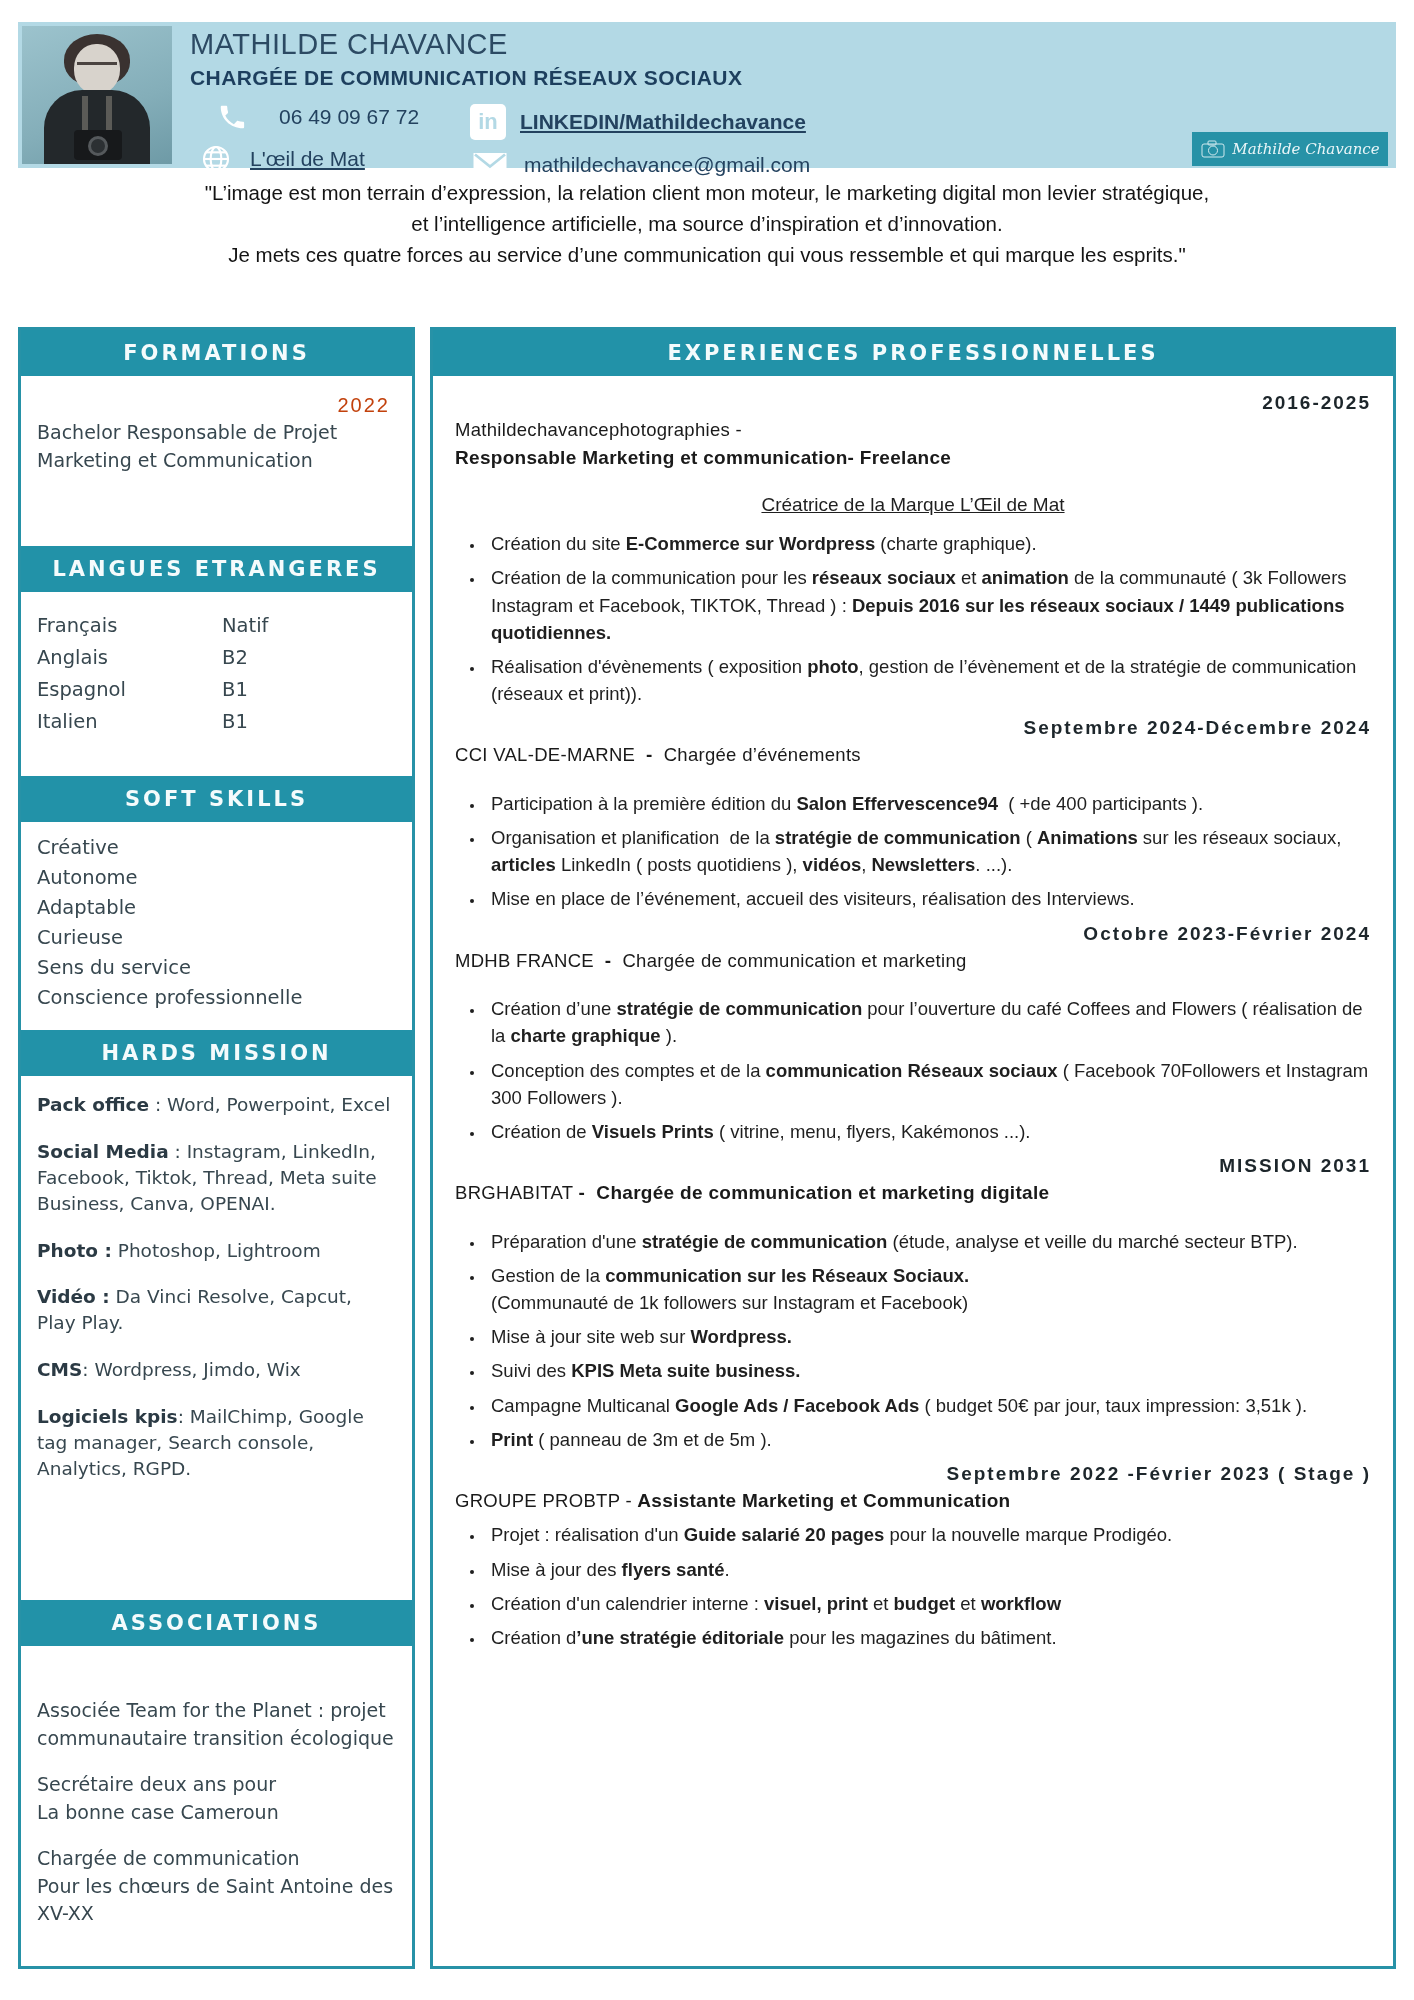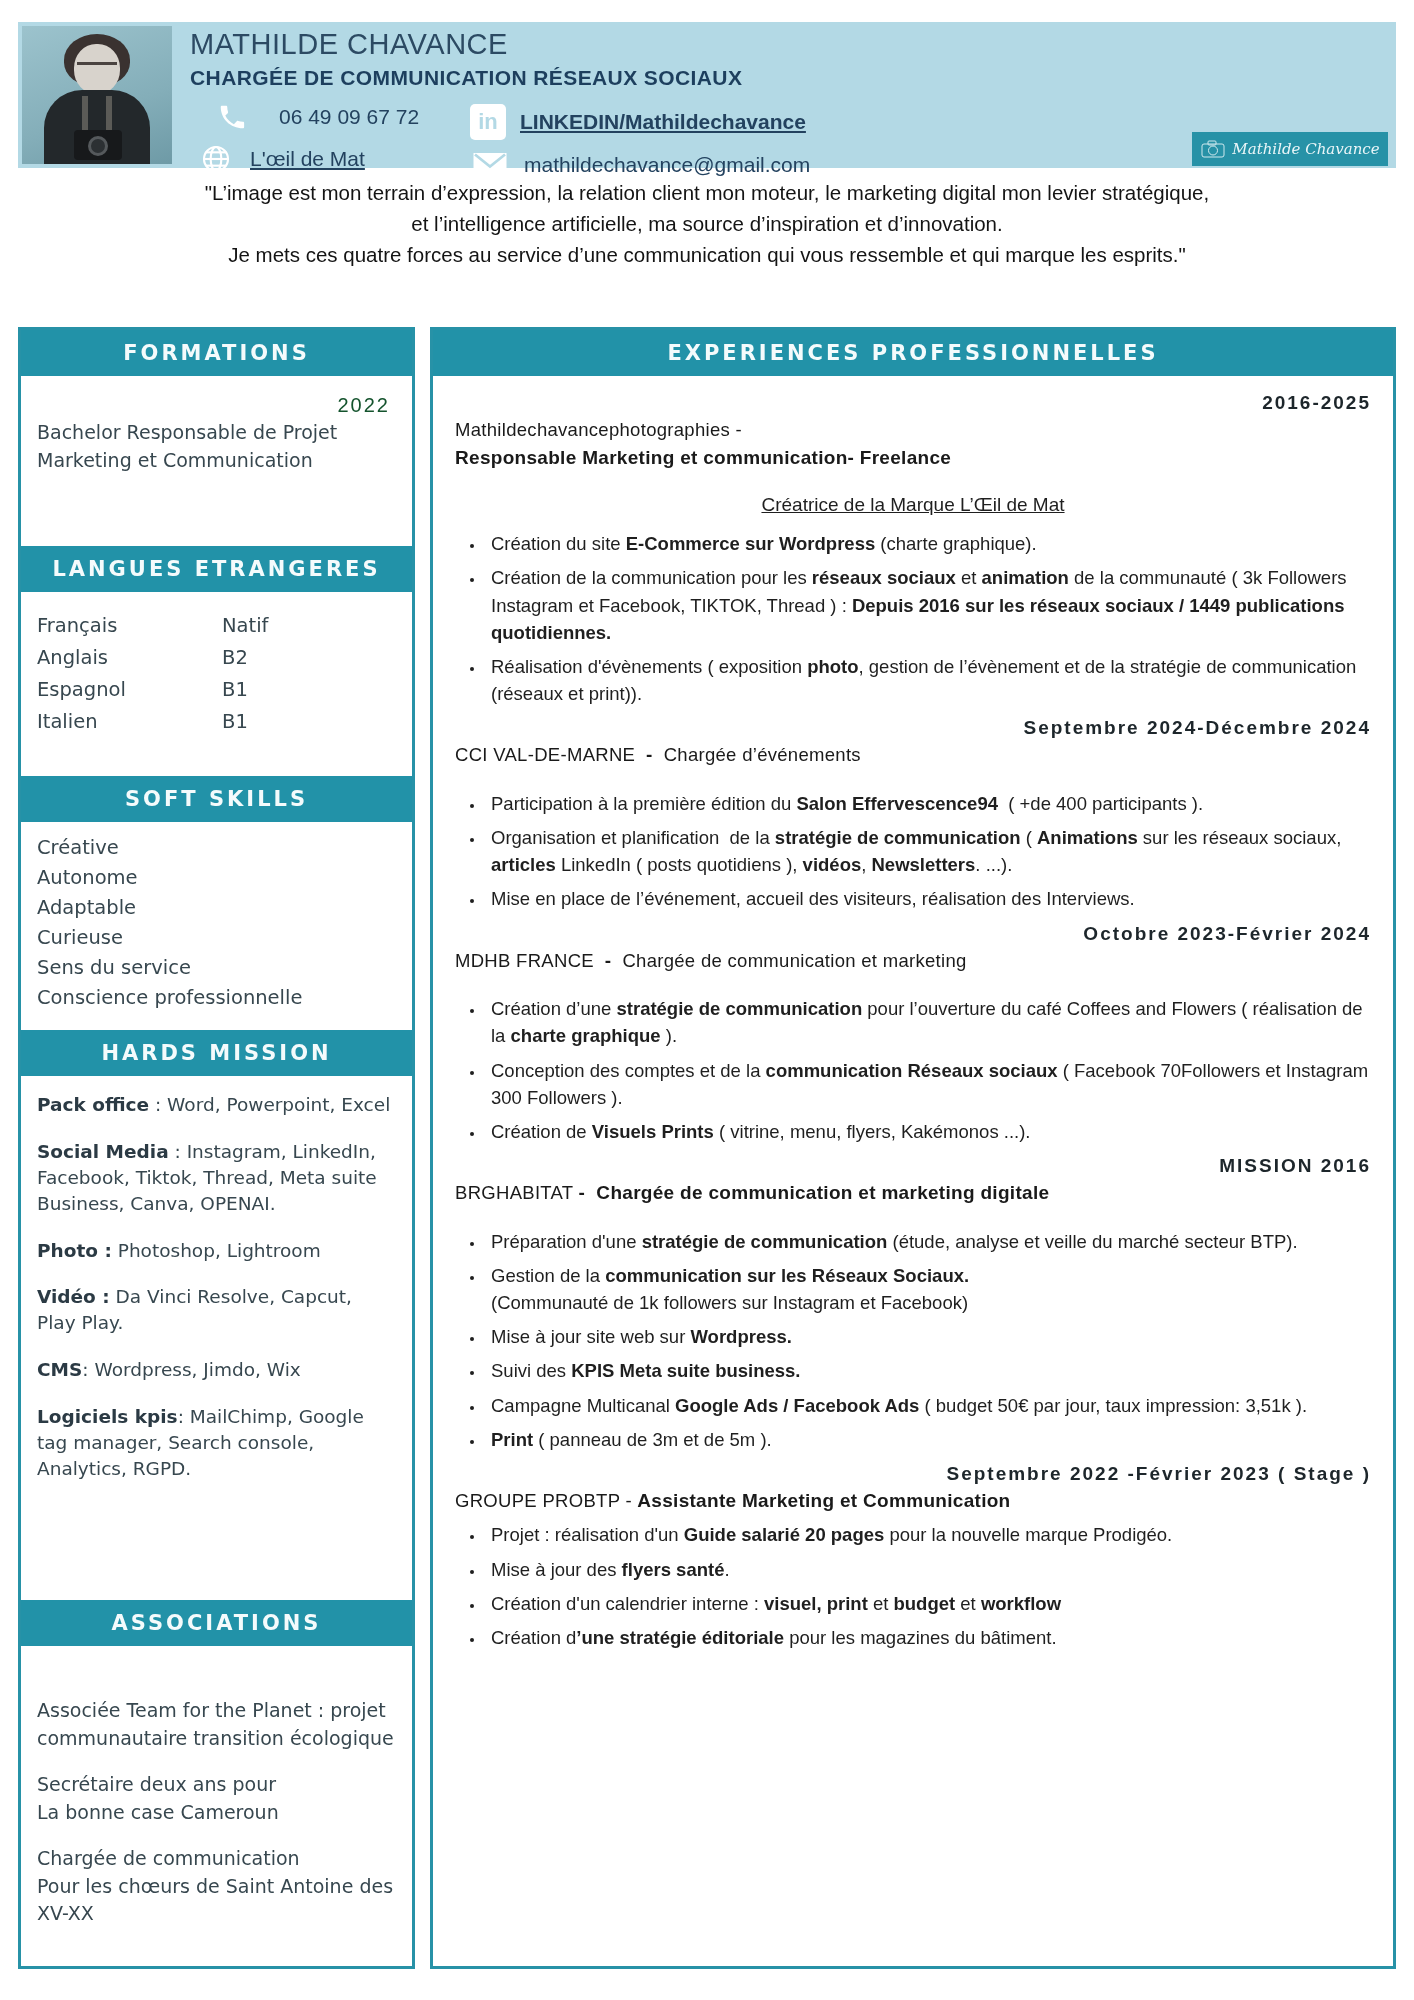--- a/index.html
+++ b/index.html
@@ -49,21 +49,21 @@
   
   .sidebar { position:absolute; left:18px; top:327px; width:397px; height:1642px;
              border:3px solid #2792a7; background:#fff; }
   .main    { position:absolute; left:430px; top:327px; width:966px; height:1642px;
              border:3px solid #2792a7; background:#fff; }
   .secbar { background:#2292a8; color:#f4fbfc; font-weight:bold; text-align:center;
             font-size:21px; letter-spacing:3px; height:46px; line-height:46px;
             font-family:"DejaVu Sans", sans-serif; }
   
   .s-pad { padding:10px 16px 0 16px; font-family:"DejaVu Sans", sans-serif; color:#37474f; }
-  .s-year { text-align:right; font-size:20px; letter-spacing:2px; color:#14532d; padding:8px 6px 2px 0; font-family:"Liberation Sans",sans-serif; }
+  .s-year { text-align:right; font-size:20px; letter-spacing:2px; color:#c2410c; padding:8px 6px 2px 0; font-family:"Liberation Sans",sans-serif; }
   .s-text { font-size:19px; line-height:1.45; }
   .formations-block { height:170px; }
   .lang-block { height:184px; padding-top:22px; }
   .lang-row { display:flex; font-size:19.5px; margin-bottom:9px; }
   .lang-row .ln { width:185px; }
   .soft-block { height:208px; padding-top:14px; }
   .soft-item { font-size:19.5px; margin-bottom:7px; }
   .hards-block { height:524px; padding-top:16px; }
   .hard-group { font-size:18.5px; line-height:1.4; margin-bottom:21px; }
   .hard-group b { color:#2b3a44;text-align:right; }
@@ -236,21 +236,21 @@
       <div class="company">MDHB FRANCE &nbsp;<b>-</b>&nbsp; Chargée de communication et marketing</div>
       <div class="gap-sm"></div>
       <ul class="bullets">
         <li>Création d’une <b>stratégie de communication</b> pour l’ouverture du café Coffees and Flowers ( réalisation de la <b>charte graphique</b> ).</li>
         <li>Conception des comptes et de la <b>communication Réseaux sociaux</b> ( Facebook 70Followers et Instagram 300 Followers ).</li>
         <li>Création de <b>Visuels Prints</b> ( vitrine, menu, flyers, Kakémonos ...).</li>
       </ul>
     </div>
 
     <div>
-      <div class="date-line">MISSION 2016</div>
+      <div class="date-line">MISSION 2031</div>
       <div class="company">BRGHABITAT <b>-&nbsp; Chargée de communication et marketing digitale</b></div>
       <div class="gap-sm"></div>
       <ul class="bullets">
         <li>Préparation d'une <b>stratégie de communication</b> (étude, analyse et veille du marché secteur BTP).</li>
         <li>Gestion de la <b>communication sur les Réseaux Sociaux.</b><br>(Communauté de 1k followers sur Instagram et Facebook)</li>
         <li>Mise à jour site web sur <b>Wordpress.</b></li>
         <li>Suivi des <b>KPIS Meta suite business.</b></li>
         <li>Campagne Multicanal <b>Google Ads / Facebook Ads</b> ( budget 50€ par jour, taux impression: 3,51k ).</li>
         <li><b>Print</b> ( panneau de 3m et de 5m ).</li>
       </ul>

